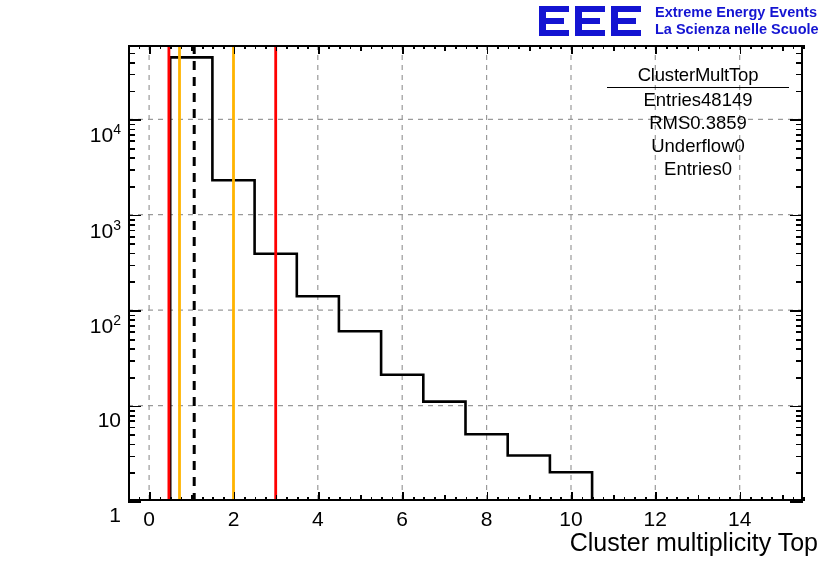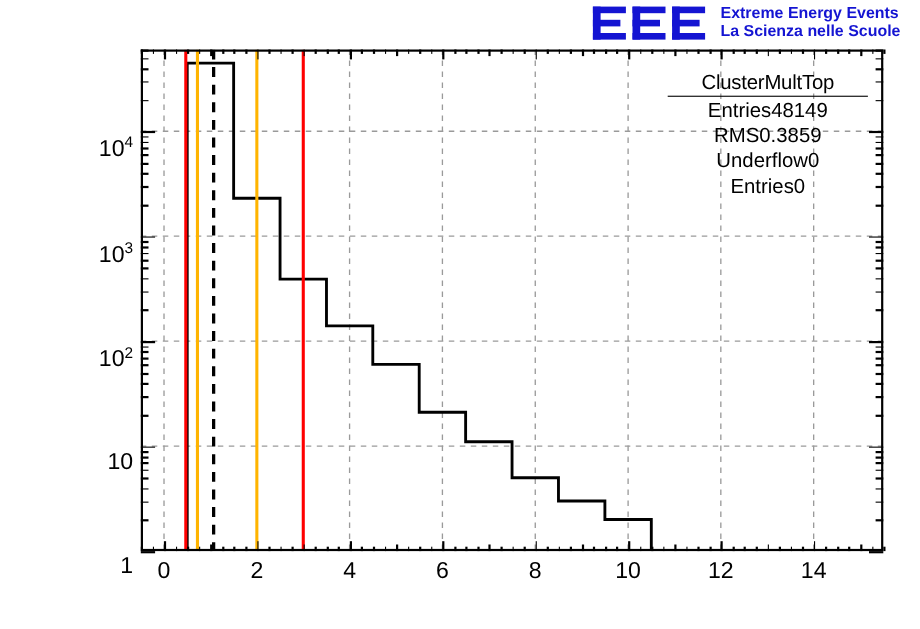--- a/index.html
+++ b/index.html
@@ -332,20 +332,21 @@
       <div class="tick" style="left:796px;top:52.6px;width:7px;height:1.8px;"></div>
       <div class="tick" style="left:128px;top:45.0px;width:7px;height:1.8px;"></div>
       <div class="tick" style="left:796px;top:45.0px;width:7px;height:1.8px;"></div>
       <div class="ylab" style="right:715px;top:487.0px;">1</div>
       <div class="ylab" style="right:715px;top:391.6px;">10</div>
       <div class="ylab" style="right:715px;top:296.1px;">10<sup>2</sup></div>
       <div class="ylab" style="right:715px;top:200.7px;">10<sup>3</sup></div>
       <div class="ylab" style="right:715px;top:105.3px;">10<sup>4</sup></div>
     </div>
 
+  <div class="xtitle">Cluster multiplicity Top</div>
 
   <div class="stats">
     <div class="st-title">ClusterMultTop</div>
     <div id="stats-rows">
         <div class="st-row">
      <span>Entries</span>
      <span>48149</span>
    </div>
         <div class="st-row">
      <span>RMS</span>

